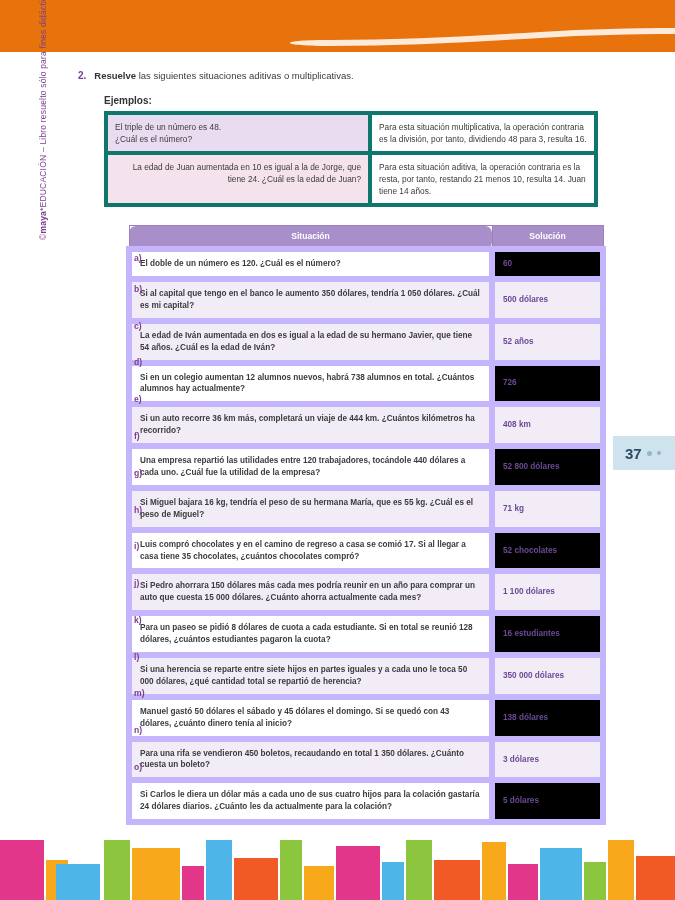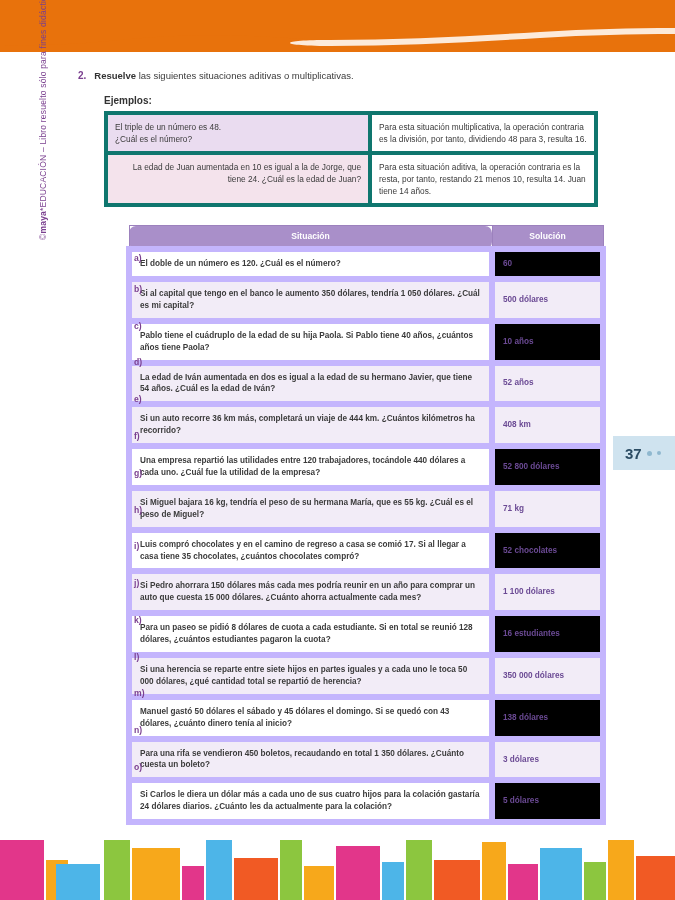--- a/index.html
+++ b/index.html
@@ -268,27 +268,27 @@
       </thead>
       <tbody id="exercises-body">
           <tr>
             <td class="q">El doble de un número es 120. ¿Cuál es el número?</td>
             <td class="a">60</td>
           </tr>
           <tr class="shade">
             <td class="q">Si al capital que tengo en el banco le aumento 350 dólares, tendría 1 050 dólares. ¿Cuál es mi capital?</td>
             <td class="a">500 dólares</td>
           </tr>
-          <tr>
-            <td class="q">Pablo tiene el cuádruplo de la edad de su hija Paola.  Si Pablo tiene 40 años, ¿cuántos años tiene Paola?</td>
-            <td class="a">10 años</td>
-          </tr>
           <tr class="shade">
             <td class="q">La edad de Iván aumentada en dos es igual a la edad de su hermano Javier, que tiene 54 años. ¿Cuál es la edad de Iván?</td>
             <td class="a">52 años</td>
+          </tr>
+          <tr>
+            <td class="q">Si en un colegio aumentan 12 alumnos nuevos, habrá 738 alumnos en total. ¿Cuántos alumnos hay actualmente?</td>
+            <td class="a">726</td>
           </tr>
           <tr class="shade">
             <td class="q">Si un auto recorre 36 km más, completará un viaje de 444 km. ¿Cuántos kilómetros ha recorrido?</td>
             <td class="a">408 km</td>
           </tr>
           <tr>
             <td class="q">Una empresa repartió las utilidades entre 120 trabajadores, tocándole 440 dólares a cada uno. ¿Cuál fue la utilidad de la empresa?</td>
             <td class="a">52 800 dólares</td>
           </tr>
           <tr class="shade">

